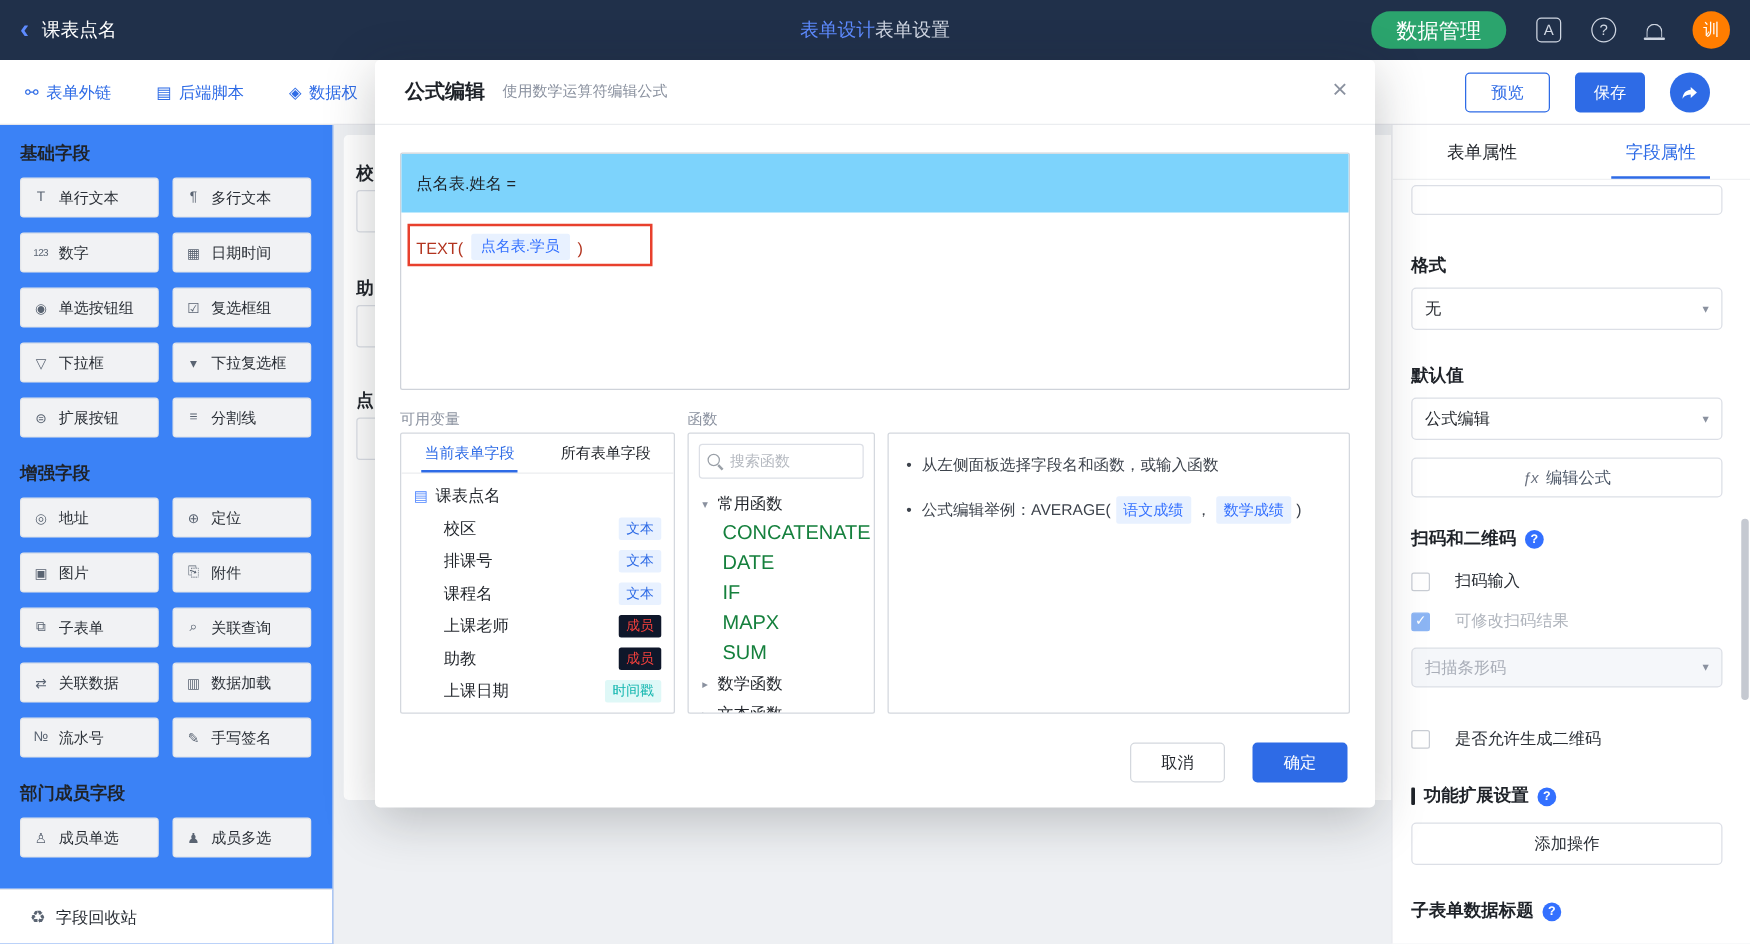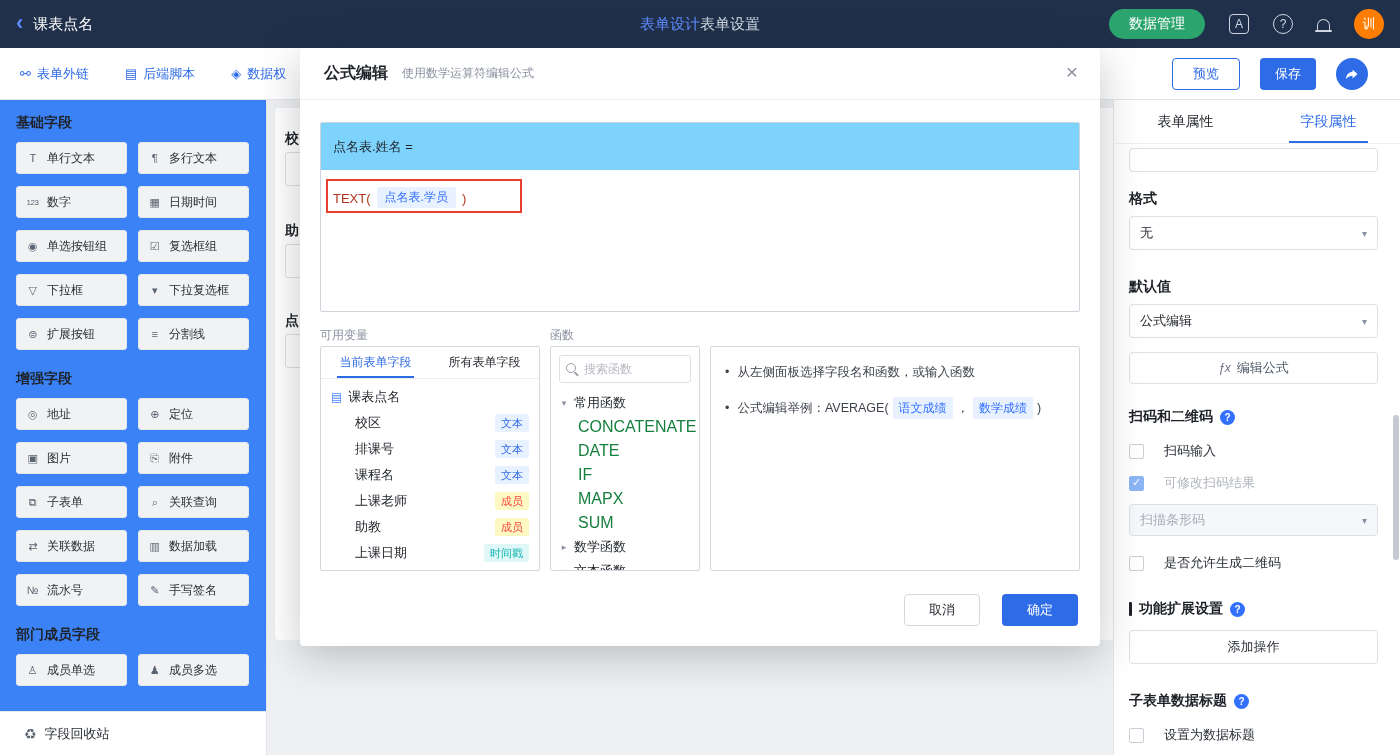--- a/index.html
+++ b/index.html
@@ -8,21 +8,21 @@
 
 
 .topbar{position:absolute;left:0;top:0;width:1400px;height:48px;background:#20304a;display:flex;align-items:center;padding:0 16px;z-index:90}
 .tb-left{display:flex;align-items:center;gap:10px}
 .back{color:#5e8bff;font-size:22px;font-weight:bold;line-height:1;cursor:pointer;margin-top:-3px}
 .app-title{color:#fff;font-size:15px}
 .tb-tabs{position:absolute;left:50%;transform:translateX(-50%);display:flex;}
 .tb-tab{font-size:15px;color:#cfd6e2;cursor:pointer}
 .tb-tab.active{color:#5e8bff}
 .tb-right{margin-left:auto;display:flex;align-items:center;gap:24px}
-.data-manage{height:30px;padding:0 20px;border:none;border-radius:16px;background:#2ba46d;color:#fff;font-size:14px;cursor:pointer;font-family:inherit}
+.data-manage{height:30px;padding:0 20px;border:none;border-radius:16px;background:#2ba46d;color:#fff;font-size:17px;cursor:pointer;font-family:inherit}
 .tb-icon{color:#cfd6e2;display:inline-flex;align-items:center;justify-content:center;cursor:pointer}
 .translate{width:20px;height:20px;border:1.5px solid #cfd6e2;border-radius:4px;font-size:12px}
 .helpc{width:20px;height:20px;border:1.5px solid #cfd6e2;border-radius:50%;font-size:12px}
 .bell-shape{display:block;width:13px;height:11px;border:1.5px solid #cfd6e2;border-bottom:none;border-radius:7px 7px 0 0;position:relative}
 .bell-shape::after{content:"";position:absolute;left:-3px;right:-3px;bottom:-2px;height:2px;background:#cfd6e2;border-radius:1px}
 .avatar{width:30px;height:30px;border-radius:50%;background:#ff7d00;color:#fff;font-size:13px;display:flex;align-items:center;justify-content:center;cursor:pointer}
 
 
 .subbar{position:absolute;left:0;top:48px;width:1400px;height:52px;background:#fff;border-bottom:1px solid #e5e6eb;display:flex;align-items:center;padding:0 20px;z-index:10}
 .sb-left{display:flex;align-items:center;gap:36px}
@@ -66,21 +66,21 @@
 .rp-sec{font-size:14px;font-weight:bold;color:#1f2329;display:flex;align-items:center;gap:7px}
 .bar{width:3px;height:14px;background:#1f2329;border-radius:1px;display:inline-block}
 .q{width:15px;height:15px;border-radius:50%;background:#3370ff;color:#fff;font-size:10px;display:inline-flex;align-items:center;justify-content:center;cursor:pointer;flex:none}
 .cb-row{display:flex;align-items:center;gap:20px;font-size:13px;color:#2a2f36;cursor:pointer}
 .cb{width:15px;height:15px;border:1px solid #c9cdd4;border-radius:2px;background:#fff;flex:none;position:relative}
 .cb.checked{background:#8cb5f4;border-color:#8cb5f4}
 .cb.checked::after{content:"✓";color:#fff;font-size:11px;position:absolute;left:2px;top:-1px}
 .dim{color:#b0b5bd}
 .add-btn{height:34px;border:1px solid #dcdfe6;border-radius:4px;display:flex;align-items:center;justify-content:center;font-size:13px;color:#2a2f36;background:#fff;cursor:pointer;font-family:inherit;width:100%}
 .mt8{margin-top:8px}.mt12{margin-top:12px}.mt14{margin-top:14px}.mt16{margin-top:16px}
-.mt18{margin-top:18px}.mt24{margin-top:24px}.mt28{margin-top:28px}
+.mt18{margin-top:32px}.mt24{margin-top:24px}.mt28{margin-top:28px}
 
 
 .modal{position:absolute;left:300px;top:48px;width:800px;height:598px;background:#fff;border-radius:4px;box-shadow:0 10px 40px rgba(31,35,41,.25);z-index:100}
 .m-header{height:52px;display:flex;align-items:center;padding:0 24px;border-bottom:1px solid #ebedf0;position:relative}
 .m-title{font-size:16px;font-weight:bold;color:#1f2329}
 .m-subtitle{margin-left:14px;font-size:12px;color:#8a919f}
 .m-close{position:absolute;right:22px;top:13px;font-size:21px;color:#8a919f;cursor:pointer;line-height:1}
 .f-box{position:absolute;left:20px;top:74px;width:760px;height:190px;border:1px solid #cfd3da;border-radius:2px;overflow:hidden;background:#fff}
 .f-target{height:47px;background:#7dd3fc;display:flex;align-items:center;padding:0 12px;font-size:13px;color:#1f2329}
 .f-editor{position:relative;padding:17px 12px;display:flex;align-items:center;font-size:13px;cursor:text;height:154px;align-items:flex-start}
@@ -96,21 +96,21 @@
 .help-panel{left:410px;width:370px}
 .v-tabs{display:flex;height:32px;border-bottom:1px solid #ebedf0;font-size:12px}
 .v-tab{flex:1;display:flex;align-items:center;justify-content:center;color:#1f2329;cursor:pointer;position:relative;white-space:nowrap}
 .v-tab.active{color:#2e6be6}
 .v-tab.active::after{content:"";position:absolute;bottom:0;left:16px;right:16px;height:2px;background:#2e6be6}
 .t-root{display:flex;align-items:center;gap:6px;height:26px;padding:0 10px;font-size:13px;color:#1f2329;margin-top:5px}
 .doc-icon{color:#4f86ff;font-size:12px}
 .t-row{display:flex;align-items:center;justify-content:space-between;height:26px;padding:0 10px 0 34px;font-size:13px;color:#1f2329;cursor:pointer}
 .tag{font-size:11px;height:18px;line-height:18px;padding:0 6px;border-radius:2px;flex:none}
 .tag-blue{color:#2e6be6;background:#e8f1ff}
-.tag-red{color:#f5403c;background:#fef9c3}
+.tag-red{color:#f5403c;background:#0f172a}
 .tag-teal{color:#0fb5ae;background:#dff8f7}
 .f-search{margin:8px;height:28px;border:1px solid #dcdfe6;border-radius:3px;display:flex;align-items:center;padding:0 6px;gap:5px}
 .mag{width:13px;height:13px;position:relative;flex:none}
 .mag::before{content:"";position:absolute;width:8px;height:8px;border:1.5px solid #9aa0a8;border-radius:50%;left:0;top:0}
 .mag::after{content:"";position:absolute;width:5px;height:1.5px;background:#9aa0a8;transform:rotate(45deg);left:8px;top:10px}
 .f-search input{border:none;outline:none;width:100%;font-size:12px;color:#1f2329;font-family:inherit;background:transparent}
 .f-search input::placeholder{color:#b6bac1}
 .g-row{display:flex;align-items:center;gap:5px;height:24px;padding:0 8px;font-size:13px;color:#1f2329;cursor:pointer}
 .g-chev{color:#8a919f;font-size:9px;width:10px;text-align:center}
 .fn-item{height:24px;line-height:24px;padding-left:27px;font-size:16px;color:#15803d;cursor:pointer;white-space:nowrap}

